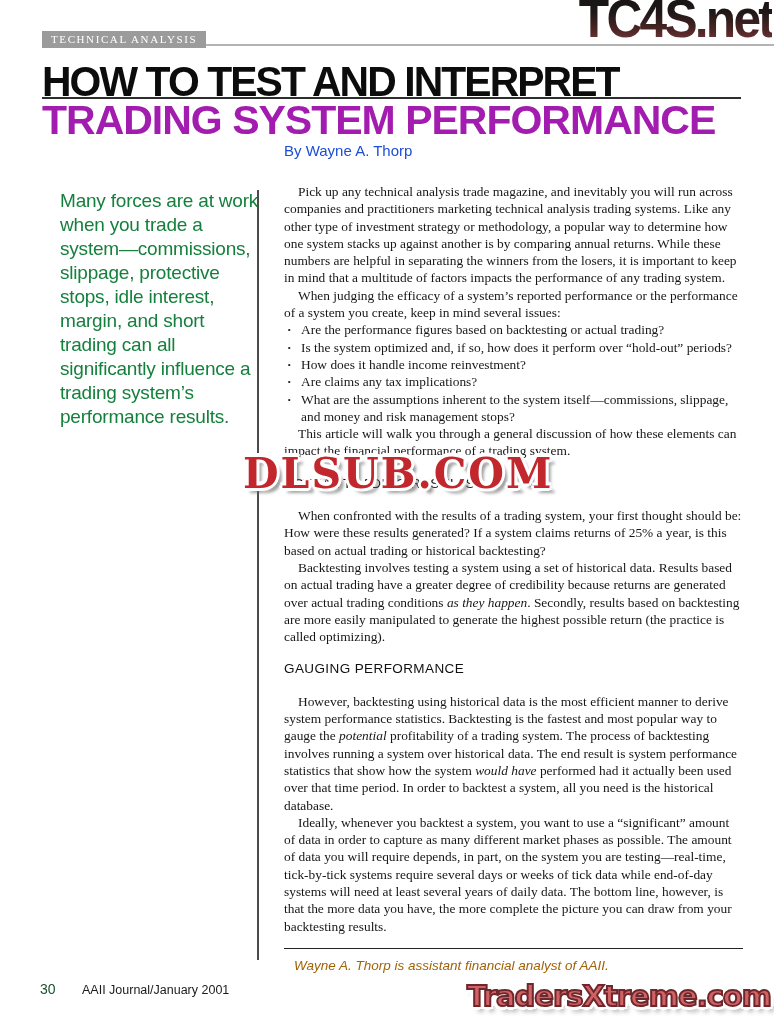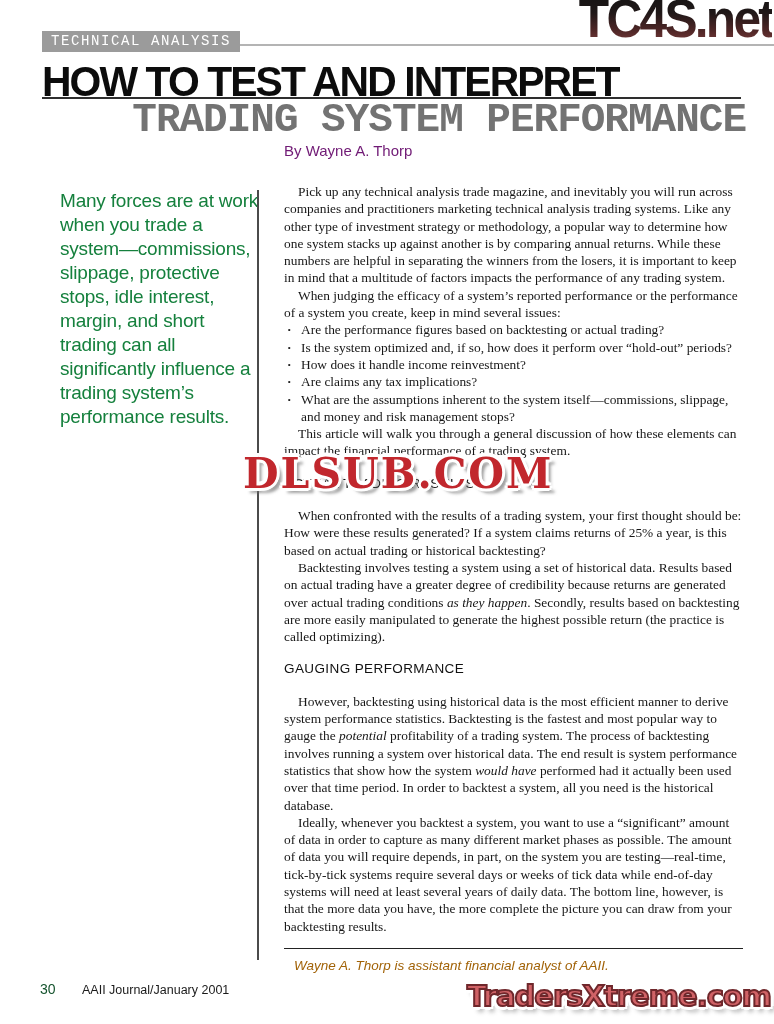--- a/index.html
+++ b/index.html
@@ -6,46 +6,46 @@
   html,body { background:#e8e8e8; }
   .page {
     position:relative; width:774px; height:1024px; margin:0 auto;
     background:#ffffff; overflow:hidden;
     font-family:"Liberation Serif","DejaVu Serif",serif; color:#161616;
   }
   
   .header-rule { position:absolute; left:42px; top:44px; width:732px; height:2px; background:#b4b4b4; }
   .category-badge {
     position:absolute; left:42px; top:31px; background:#9b9b9b; color:#ffffff;
-    font-family:Liberation Mono, monospace; font-size:14px; letter-spacing:1.6px;
+    font-family:Liberation Serif, serif; font-size:11px; letter-spacing:1.6px;
     padding:2px 9px 3px 9px; white-space:nowrap;
   }
   .tc4s {
     position:absolute; right:2px; top:-13px;
     font-family:"Liberation Sans","DejaVu Sans",sans-serif; font-weight:bold;
     font-size:54px; letter-spacing:-3px; white-space:nowrap;
     background:linear-gradient(180deg,#141414 8%,#201818 42%,#4e2626 70%,#8a4343 100%);
     -webkit-background-clip:text; background-clip:text; color:transparent;
     transform:scaleX(.92); transform-origin:right top;
   }
   .title1 {
     position:absolute; left:42px; top:57px;
     font-family:"Liberation Sans",sans-serif; font-weight:bold; font-size:43px;
     letter-spacing:-2px; color:#0c0c0c; white-space:nowrap;
     transform:scaleX(.95); transform-origin:left top;
   }
   .title-rule { position:absolute; left:42px; top:97px; width:699px; height:2px; background:#2e2e2e; }
   .title2 {
-    position:absolute; left:42px; top:97px; width:704px; text-align:right;
-    font-family:Liberation Mono, monospace; font-weight:bold; font-size:41px;
-    letter-spacing:-1px; color:#737373; white-space:nowrap;
+    position:absolute; left:42px; top:97px; width:704px; 
+    font-family:Liberation Sans, sans-serif; font-weight:bold; font-size:41px;
+    letter-spacing:-1px; color:#a21caf; white-space:nowrap;
   }
   .byline {
     position:absolute; left:284px; top:142px;
-    font-family:"Liberation Sans",sans-serif; font-size:15px; color:#701a75;
+    font-family:"Liberation Sans",sans-serif; font-size:15px; color:#1d4ed8;
   }
   
   .pull-quote {
     position:absolute; left:60px; top:189px; width:200px;
     font-family:Liberation Sans, sans-serif; font-size:19px; line-height:24px;
     letter-spacing:-.2px; color:#15803d;
   }
   .column-divider { position:absolute; left:257px; top:190px; width:2px; height:770px; background:#4b4b4b; }
   
   .article { position:absolute; left:284px; top:183px; width:459px;

